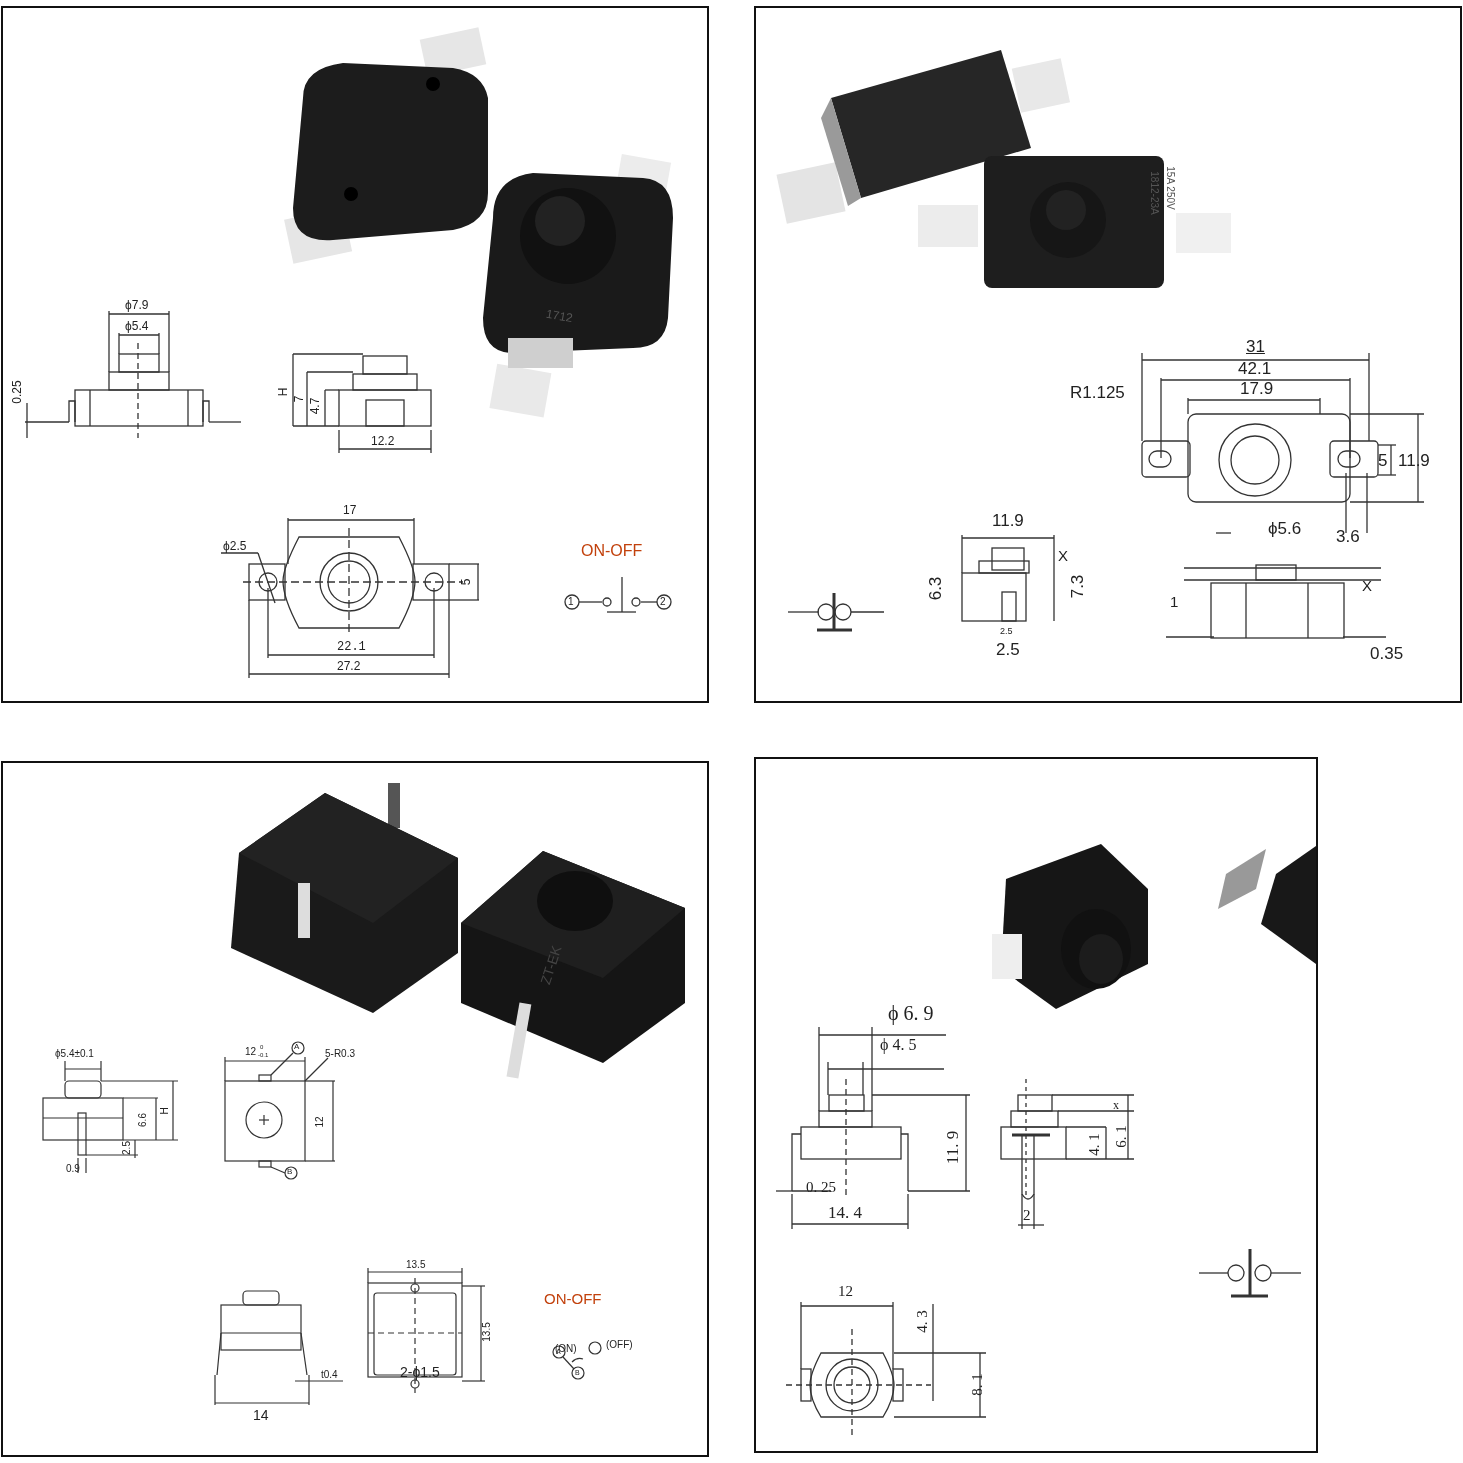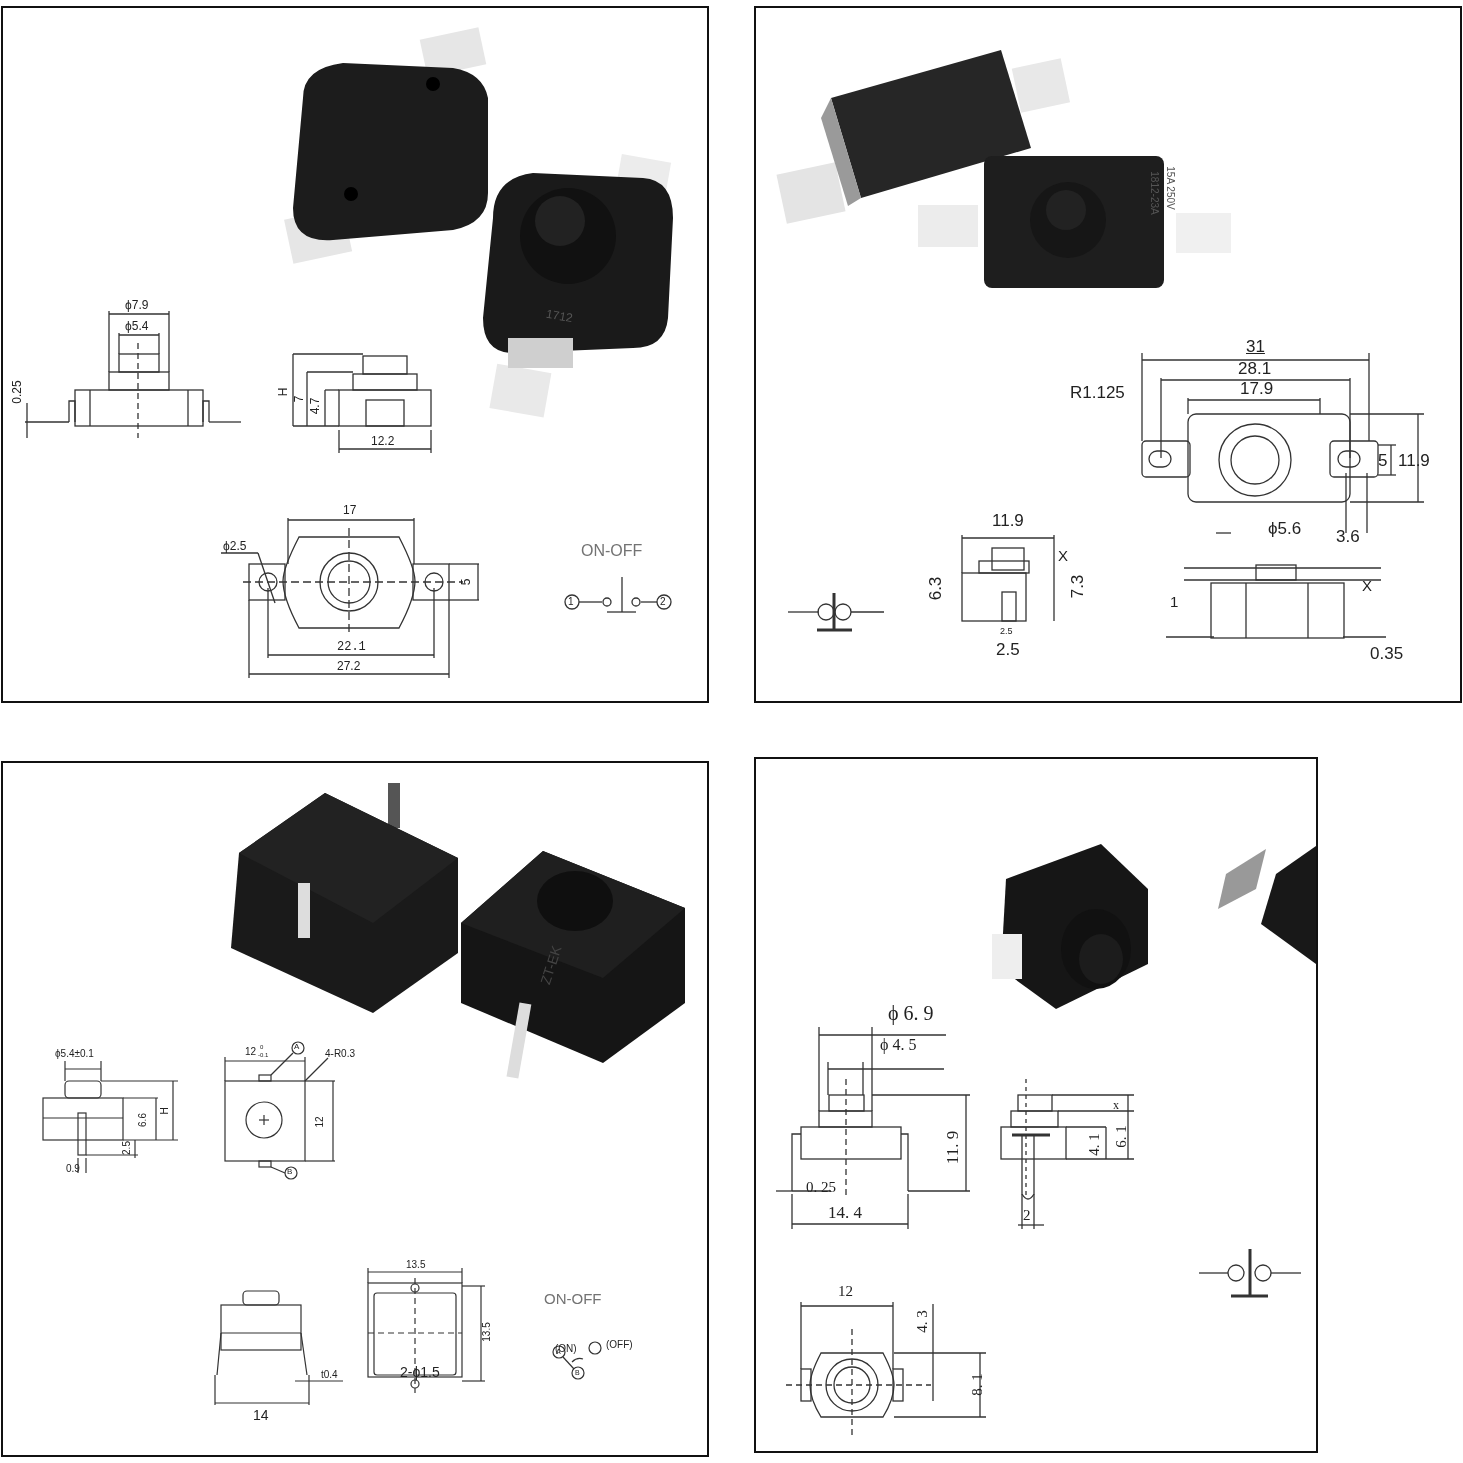--- a/index.html
+++ b/index.html
@@ -9,21 +9,21 @@
   #p2{left:754px;top:6px;width:708px;height:697px;}
   #p3{left:1px;top:761px;width:708px;height:696px;}
   #p4{left:754px;top:757px;width:564px;height:696px;}
   .panel svg{position:absolute;left:0;top:0;}
   .lbl{position:absolute;color:#222;white-space:nowrap;line-height:1;}
   .sm{font-size:12px;}
   .md{font-size:15px;}
   .lg{font-size:17px;}
   .serif{font-family:"Liberation Serif",serif;}
   .rot{transform:rotate(-90deg);transform-origin:center;}
-  .onoff{font-size:16px;color:#737373;}
+  .onoff{font-size:16px;color:#c2410c;}
 </style>
 </head>
 <body>
 
 <div class="panel" id="p1">
   <svg width="708" height="697">
 
     <rect x="420" y="25" width="60" height="38" fill="#e6e6e6" transform="rotate(-12 450 44)"></rect>
     <rect x="285" y="205" width="60" height="45" fill="#e6e6e6" transform="rotate(-12 315 227)"></rect>
     <path d="M300 90 Q300 60 340 55 L450 60 Q480 65 485 90 L485 185 Q485 215 450 222 L330 232 Q290 235 290 200 Z" fill="#1c1c1c"></path>
@@ -183,21 +183,21 @@
         <circle cx="70" cy="604" r="8"></circle>
       <line x1="78" y1="585" x2="78" y2="622" stroke-width="3"></line>
       <line x1="61" y1="622" x2="96" y2="622" stroke-width="3"></line>
       <circle cx="87" cy="604" r="8"></circle>
         <line x1="95" y1="604" x2="128" y2="604"></line>
     </g>
   </svg>
   <span class="lbl" style="left:392px;top:175px;font-size:10px;color:#555;transform:rotate(90deg);">15A 250V</span>
   <span class="lbl" style="left:376px;top:180px;font-size:10px;color:#555;transform:rotate(90deg);">1812-23A</span>
   <span class="lbl lg" style="left:490px;top:330px;text-decoration:underline;">31</span>
-  <span class="lbl lg" style="left:482px;top:352px;">28.1</span>
+  <span class="lbl lg" style="left:482px;top:352px;">42.1</span>
   <span class="lbl lg" style="left:484px;top:372px;">17.9</span>
   <span class="lbl lg" style="left:314px;top:376px;">R1.125</span>
   <span class="lbl lg" style="left:622px;top:444px;">5</span>
   <span class="lbl lg" style="left:642px;top:444px;">11.9</span>
   <span class="lbl lg" style="left:512px;top:512px;">ϕ5.6</span>
   <span class="lbl lg" style="left:580px;top:520px;">3.6</span>
   <span class="lbl lg" style="left:236px;top:504px;">11.9</span>
   <span class="lbl md" style="left:302px;top:540px;">X</span>
   <span class="lbl lg rot" style="left:168px;top:572px;">6.3</span>
   <span class="lbl lg rot" style="left:310px;top:570px;">7.3</span>
@@ -287,21 +287,21 @@
   </svg>
   <span class="lbl sm" style="left:528px;top:195px;transform:rotate(-72deg);color:#444;font-size:14px;">ZT-EK</span>
   <span class="lbl sm" style="left:52px;top:286px;font-size:10px;">ϕ5.4±0.1</span>
   <span class="lbl sm rot" style="left:133px;top:352px;font-size:10px;">6.6</span>
   <span class="lbl sm rot" style="left:158px;top:343px;font-size:10px;">H</span>
   <span class="lbl sm rot" style="left:117px;top:380px;font-size:10px;">2.5</span>
   <span class="lbl sm" style="left:63px;top:401px;font-size:10px;text-align:right;">0.9</span>
   <span class="lbl sm" style="left:242px;top:284px;font-size:10px;">12</span>
   <span class="lbl" style="left:257px;top:281px;font-size:6px;">0</span>
   <span class="lbl" style="left:255px;top:289px;font-size:6px;">-0.1</span>
-  <span class="lbl sm" style="left:322px;top:286px;font-size:10px;">4-R0.3</span>
+  <span class="lbl sm" style="left:322px;top:286px;font-size:10px;">5-R0.3</span>
   <span class="lbl" style="left:291px;top:280px;font-size:8px;">A</span>
   <span class="lbl" style="left:284px;top:405px;font-size:8px;">B</span>
   <span class="lbl sm rot" style="left:311px;top:354px;font-size:10px;">12</span>
   <span class="lbl sm" style="left:250px;top:645px;font-size:14px;">14</span>
   <span class="lbl sm" style="left:318px;top:607px;font-size:10px;">t0.4</span>
   <span class="lbl sm" style="left:403px;top:497px;font-size:10px;">13.5</span>
   <span class="lbl sm rot" style="left:474px;top:564px;font-size:10px;">13.5</span>
   <span class="lbl sm" style="left:397px;top:602px;font-size:14px;">2-ϕ1.5</span>
   <span class="lbl onoff" style="left:541px;top:528px;font-size:15px;">ON-OFF</span>
   <span class="lbl sm" style="left:519px;top:581px;font-size:10px;margin-left:33px;">(ON)</span>

